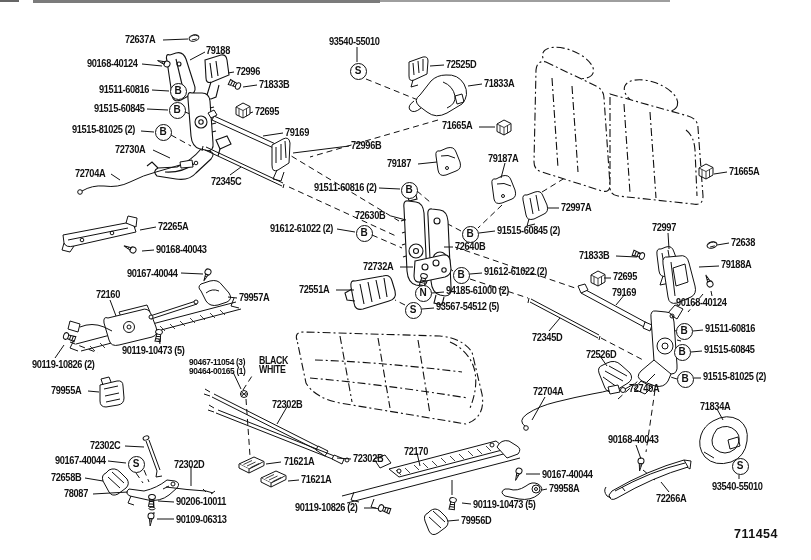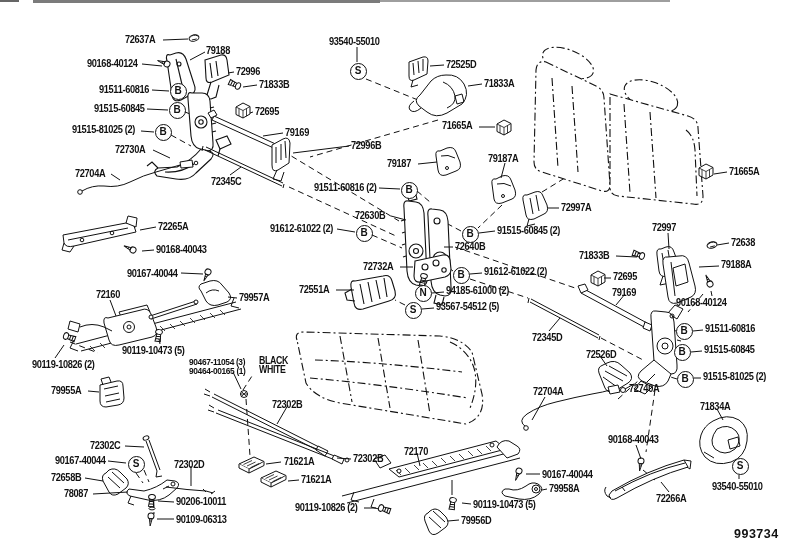--- a/index.html
+++ b/index.html
@@ -286,21 +286,21 @@
                M55,358 L64,345 M233,372 L241,389 M88,391 L99,392 M549,331 L560,318 M545,397 L532,420
                M717,409 L723,420 M636,445 L641,459 M540,474 L526,474 M547,489 L542,490 M471,504 L462,503
                M669,492 L661,482 M739,479 L739,475 M125,446 L144,447 M108,461 L126,463 M85,478 L103,481
                M93,494 L128,492 M191,466 L191,486 M174,502 L158,501 M174,519 L157,519 M288,405 L277,424
                M281,462 L266,464 M299,480 L288,481 M351,459 L337,458 M417,453 L420,466 M364,508 L376,508
                M459,520 L448,521 M452,480 L452,495"></path>
     </g>
   </svg>
 
   <div id="label-layer">
-    <div class="fig-number" style="left:734px;top:528px">993734</div>
+    <div class="fig-number" style="left:734px;top:528px">711454</div>
   <div class="part-label" style="left: 125px; top: 34px;">72637A</div>
       <div class="part-label" style="left: 206px; top: 45px;">79188</div>
       <div class="part-label" style="left: 87px; top: 58px;">90168-40124</div>
       <div class="part-label" style="left: 236px; top: 66px;">72996</div>
       <div class="part-label" style="left: 259px; top: 79px;">71833B</div>
       <div class="part-label" style="left: 99px; top: 84px;">91511-60816</div>
       <div class="part-label" style="left: 94px; top: 103px;">91515-60845</div>
       <div class="part-label" style="left: 72px; top: 124px;">91515-81025 (2)</div>
       <div class="part-label" style="left: 255px; top: 106px;">72695</div>
       <div class="part-label" style="left: 285px; top: 127px;">79169</div>

